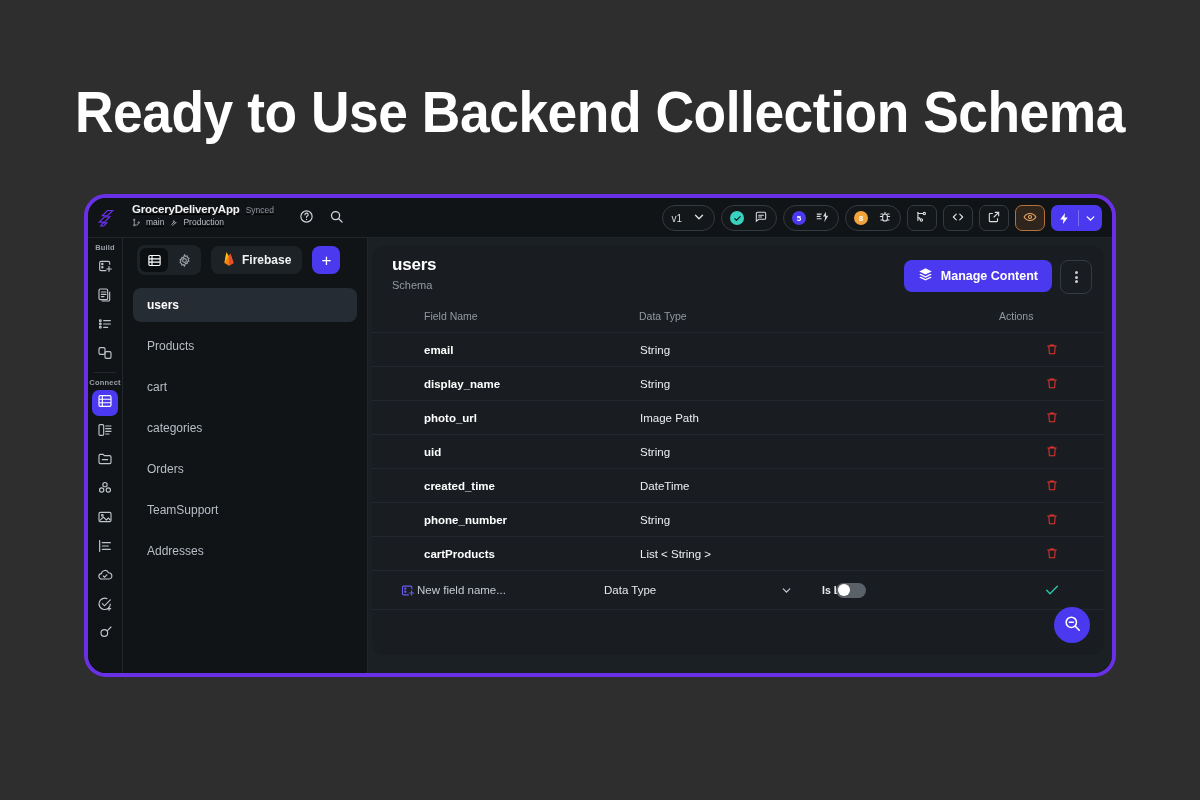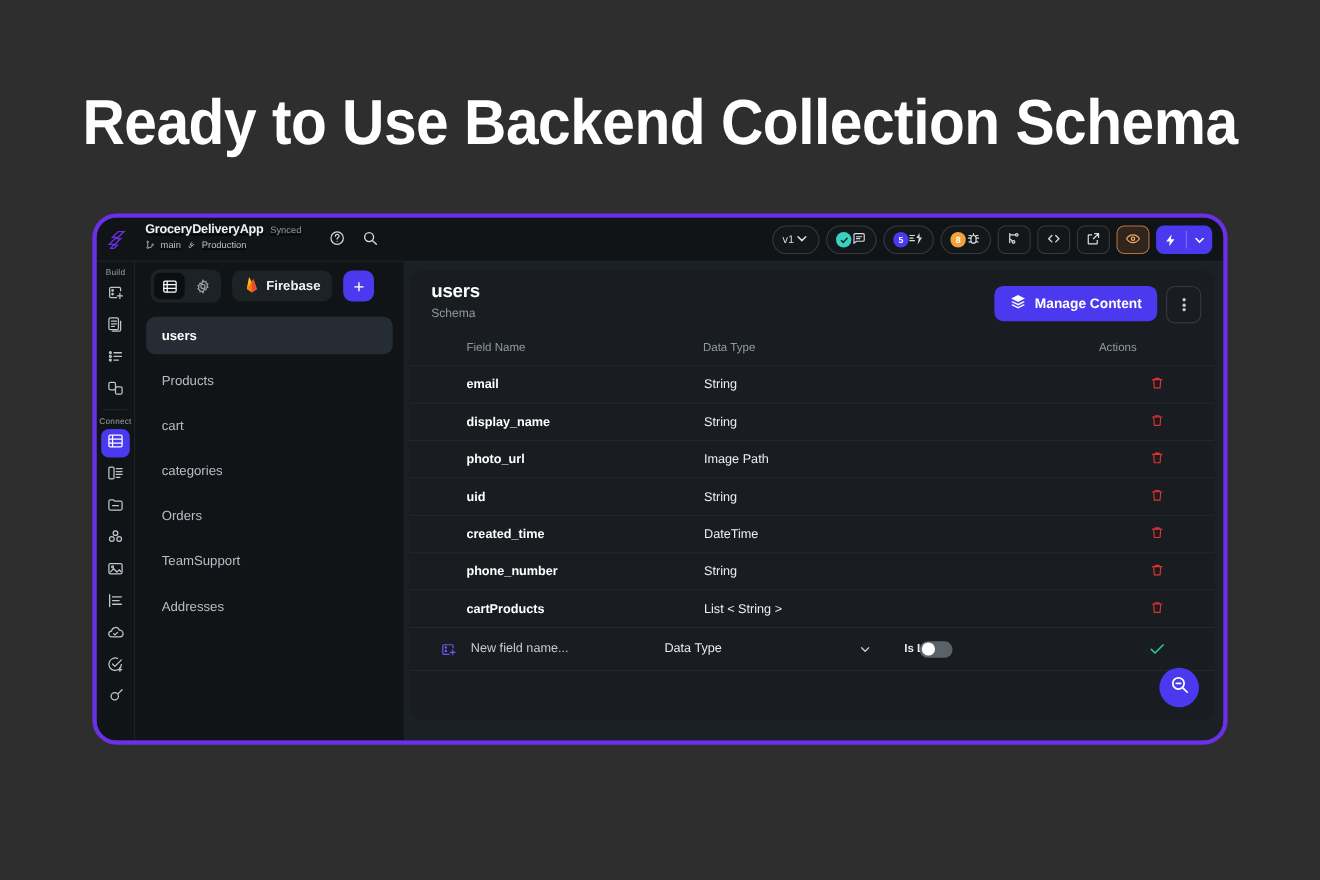--- a/index.html
+++ b/index.html
@@ -51,21 +51,21 @@
   .tb-help{position:absolute;left:211px;top:11px;}
   .tb-search{position:absolute;left:241px;top:11px;}
   .tb-help svg,.tb-search svg{width:15px;height:15px;}
 
   .tb-right{
     position:absolute;right:10px;top:6px;height:28px;
     display:flex;align-items:center;gap:6px;
   }
   .chip{
     height:26px;border:1px solid #343a41;border-radius:13px;
-    display:flex;align-items:center;gap:0;padding:0 8px;
+    display:flex;align-items:center;gap:10px;padding:0 8px;
     color:#d9dde2;font-size:10px;box-sizing:border-box;background:#14171a;
   }
   .chip.square{border-radius:7px;padding:0 7px;}
   .chip svg{width:14px;height:14px;}
   .dot{
     width:14px;height:14px;border-radius:50%;
     display:flex;align-items:center;justify-content:center;
     font-size:8px;font-weight:bold;color:#fff;
   }
   .dot.green{background:#39d2c0;}
@@ -83,21 +83,21 @@
 
   
   .rail{
     position:absolute;left:0;top:40px;width:35px;bottom:0;
     background:#111417;border-right:1px solid #22262b;
     box-sizing:border-box;
   }
   .logo{position:absolute;left:0;top:-36px;width:35px;height:36px;display:flex;align-items:center;justify-content:center;}
   .logo svg{width:18px;height:18px;}
   .rail-label{
-    color:#9aa0a7;font-size:7.5px;font-weight:normal;text-align:center;
+    color:#9aa0a7;font-size:7.5px;font-weight:bold;text-align:center;
     margin-top:5px;margin-bottom:2px;letter-spacing:0.2px;
   }
   .rail-div{height:1px;background:#24282e;margin:4px 6px;}
   .rail-item{
     width:26px;height:26px;margin:3px auto;border-radius:7px;
     display:flex;align-items:center;justify-content:center;color:#c0c5cc;
   }
   .rail-item.active{background:#4b39ef;color:#fff;}
   .rail-item svg{width:16px;height:16px;}
 
@@ -172,21 +172,21 @@
   th.c-act{text-align:left;}
   .trash{display:inline-flex;color:#e0332e;}
   .trash svg{width:14px;height:16px;}
 
   .newrow{
     border-top:1px solid #23282e;border-bottom:1px solid #23282e;
     height:38px;display:flex;align-items:center;position:relative;
   }
   .newrow .nf-icon{position:absolute;left:28px;display:flex;color:#6a5bf2;}
   .newrow .nf-icon svg{width:15px;height:15px;}
-  .nf-placeholder{position:absolute;left:56px;color:#c6cbd2;font-size:11.5px;}
+  .nf-placeholder{position:absolute;left:45px;color:#c6cbd2;font-size:11.5px;}
   .nf-dtype{position:absolute;left:232px;color:#e6e9ed;font-size:11.5px;}
   .nf-chev{position:absolute;left:408px;color:#c6cbd2;display:flex;}
   .nf-chev svg{width:13px;height:13px;}
   .nf-islist{position:absolute;left:430px;color:#e6e9ed;font-size:10.5px;font-weight:bold;padding-left:20px;}
   .toggle{
     position:absolute;left:464px;width:30px;height:15px;border-radius:8px;background:#5a6169;
   }
   .toggle .knob{position:absolute;left:1.5px;top:1.5px;width:12px;height:12px;border-radius:50%;background:#fff;}
   .nf-check{position:absolute;right:44px;color:#2bc3a8;display:flex;}
   .nf-check svg{width:16px;height:16px;}

